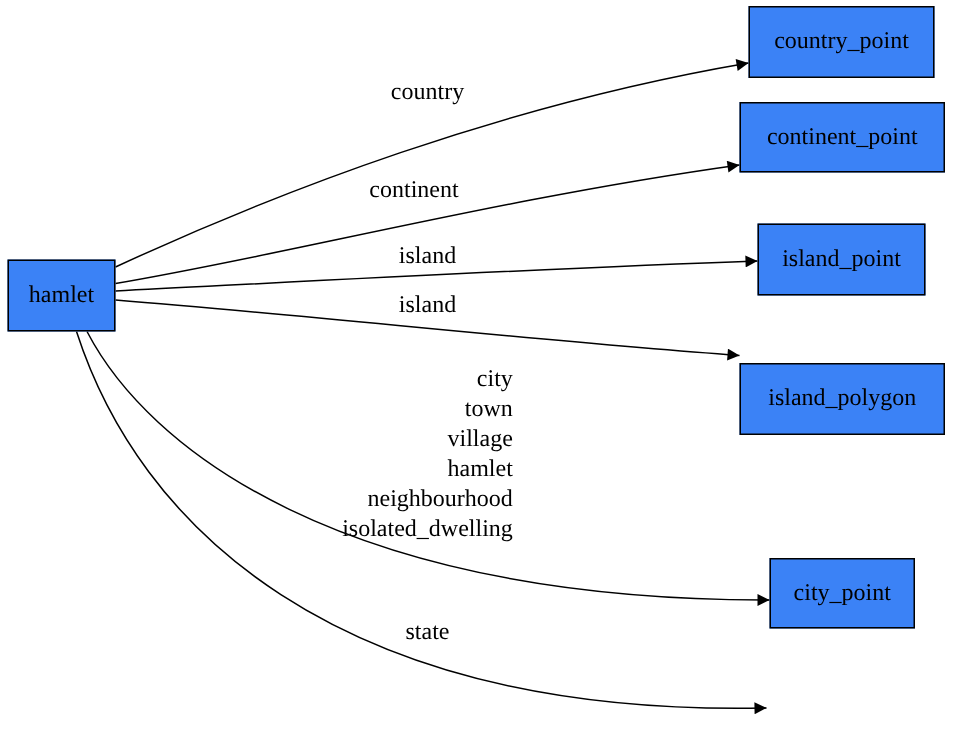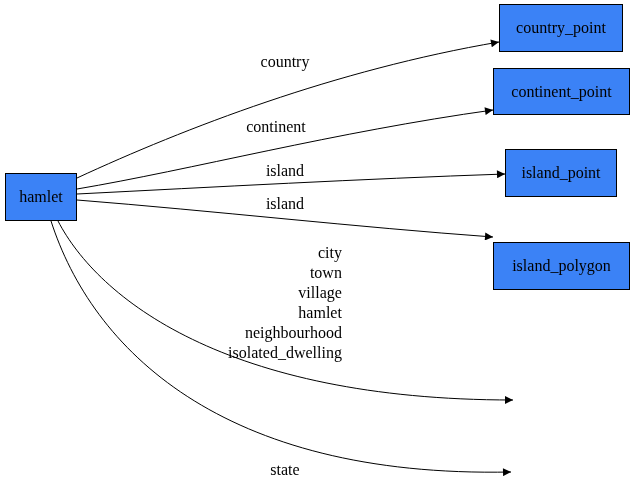--- a/index.html
+++ b/index.html
@@ -52,21 +52,21 @@
     font-size: 16px;
     line-height: 20px;
     text-align: right;
     white-space: nowrap;
   }
   .lbl-country        { left: 285px; top: 62px; }
   .lbl-continent      { left: 276px; top: 127px; font-family: Liberation Serif, serif; }
   .lbl-island-point   { left: 285px; top: 171px; }
   .lbl-island-polygon { left: 285px; top: 204px; }
   .lbl-city-group     { left: 285px; top: 303px; }
-  .lbl-state          { left: 285px; top: 422px; margin-top: 48px; }
+  .lbl-state          { left: 285px; top: 422px; }
 </style>
 </head>
 <body>
 
 <div id="canvas">
 
   <svg id="edges-svg" viewBox="0 0 635 496" xmlns="http://www.w3.org/2000/svg">
     <defs>
       <marker id="arrow" viewBox="0 0 10 10" refX="10" refY="5" markerWidth="10" markerHeight="8" orient="auto">
         <path d="M0,0 L10,5 L0,10 z" fill="#000000"></path>
@@ -88,20 +88,23 @@
   </div>
   <div class="node node-continent-point">
     <span>continent_point</span>
   </div>
   <div class="node node-island-point">
     <span>island_point</span>
   </div>
   <div class="node node-island-polygon">
     <span>island_polygon</span>
   </div>
+  <div class="node node-city-point">
+    <span>city_point</span>
+  </div>
 
   <div class="edge-label lbl-country">country</div>
   <div class="edge-label lbl-continent">continent</div>
   <div class="edge-label lbl-island-point">island</div>
   <div class="edge-label lbl-island-polygon">island</div>
   <div class="edge-label lbl-city-group">
     <div>city</div>
     <div>town</div>
     <div>village</div>
     <div>hamlet</div>

